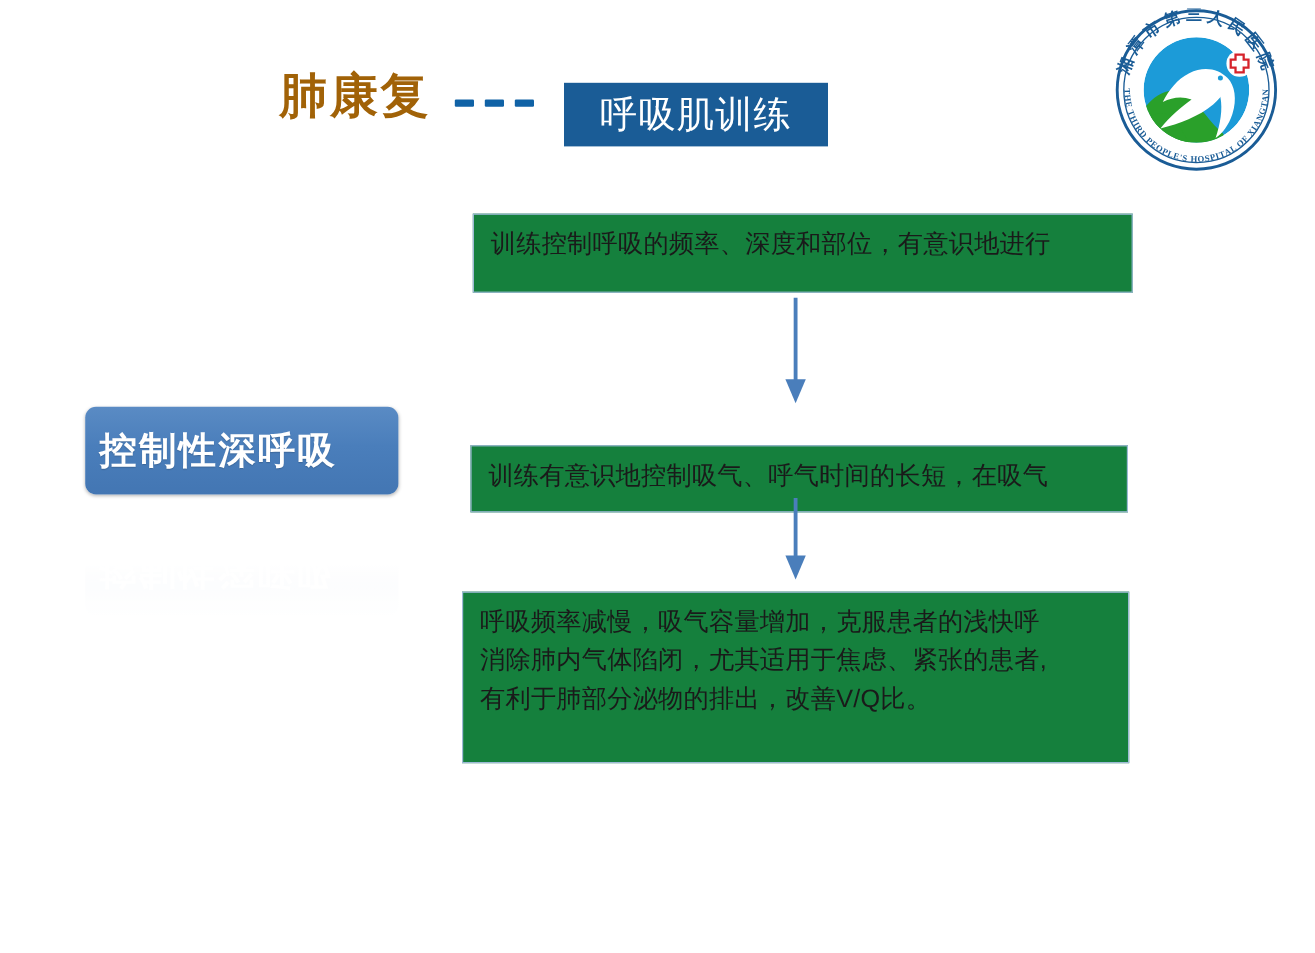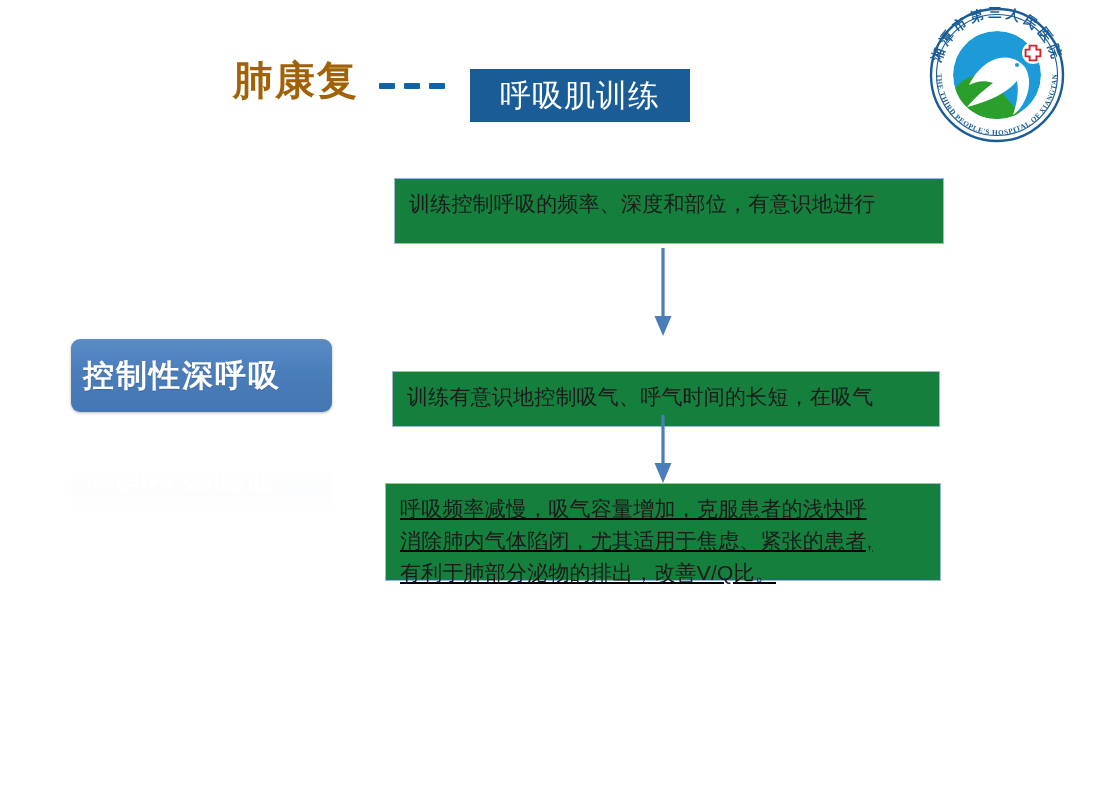--- a/index.html
+++ b/index.html
@@ -153,21 +153,21 @@
   }
   .content-box-text {
     font-size: 21px;
     line-height: 32px;
     color: #1a1a1a;
     letter-spacing: 0.2px;
   }
 
   #box-1 { left: 394px; top: 178px;  width: 550px; height: 66px; }
   #box-2 { left: 392px; top: 341px;  width: 548px; height: 56px; margin-top: 30px; }
-  #box-3 { left: 385px; top: 483px;  width: 556px; height: 98px; text-decoration: underline; }
+  #box-3 { left: 385px; top: 493px;  width: 556px; height: 143px; }
 
   
   .flow-arrow {
     position: absolute;
     width: 26px;
   }
   .flow-arrow svg { display: block; }
   #arrow-1 { left: 650px; top: 248px; height: 90px; }
   #arrow-2 { left: 650px; top: 415px; height: 70px; }
 </style>

